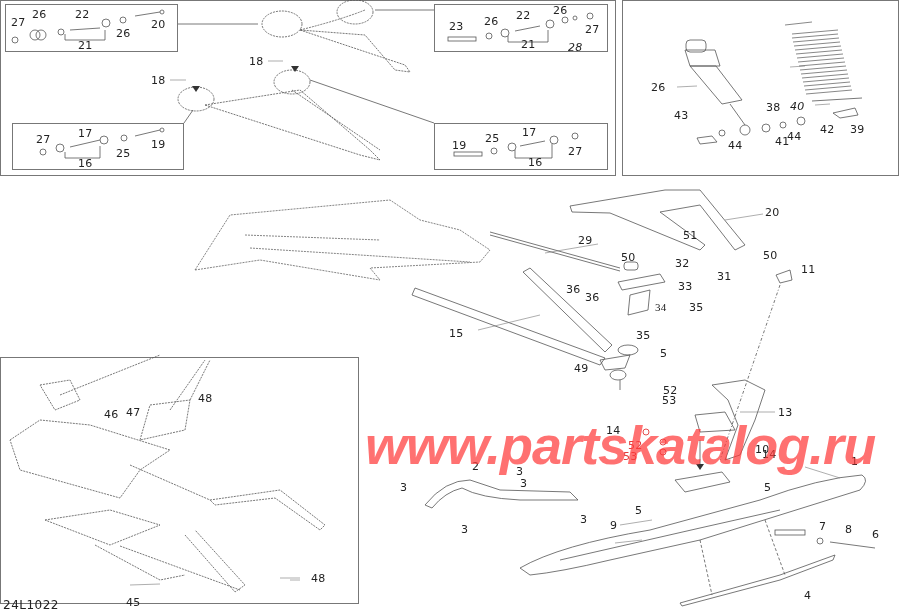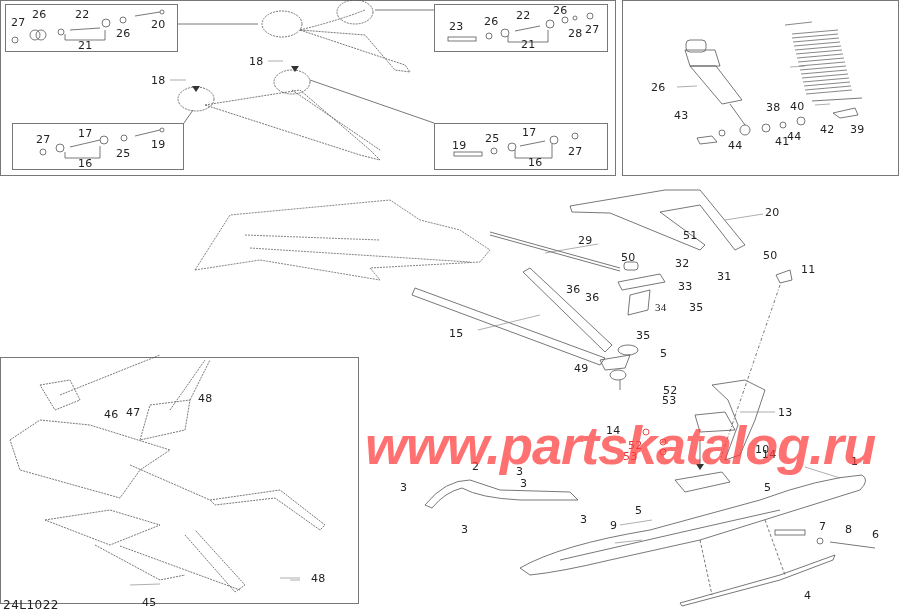--- a/index.html
+++ b/index.html
@@ -232,52 +232,52 @@
 <span class="lbl" style="left:75px;top:9px;">22</span>
 <span class="lbl" style="left:151px;top:19px;">20</span>
 <span class="lbl" style="left:116px;top:28px;">26</span>
 <span class="lbl" style="left:78px;top:40px;">21</span>
 
 <span class="lbl" style="left:449px;top:21px;">23</span>
 <span class="lbl" style="left:484px;top:16px;">26</span>
 <span class="lbl" style="left:516px;top:10px;">22</span>
 <span class="lbl" style="left:553px;top:5px;">26</span>
 <span class="lbl" style="left:585px;top:24px;">27</span>
-<span class="lbl" style="left:568px;top:28px;">28</span>
+<span class="lbl" style="left:568px;top:42px;font-style:italic;">28</span>
 <span class="lbl" style="left:521px;top:39px;">21</span>
 
 <span class="lbl" style="left:249px;top:56px;">18</span>
 <span class="lbl" style="left:151px;top:75px;">18</span>
 
 <span class="lbl" style="left:36px;top:134px;">27</span>
 <span class="lbl" style="left:78px;top:128px;">17</span>
 <span class="lbl" style="left:116px;top:148px;">25</span>
 <span class="lbl" style="left:151px;top:139px;">19</span>
 <span class="lbl" style="left:78px;top:158px;">16</span>
 
 <span class="lbl" style="left:452px;top:140px;">19</span>
 <span class="lbl" style="left:485px;top:133px;">25</span>
 <span class="lbl" style="left:522px;top:127px;">17</span>
 <span class="lbl" style="left:568px;top:146px;">27</span>
 <span class="lbl" style="left:528px;top:157px;">16</span>
 
 <span class="lbl" style="left:651px;top:82px;">26</span>
 <span class="lbl" style="left:766px;top:62px;margin-top:40px;">38</span>
-<span class="lbl" style="left:790px;top:101px;">40</span>
+<span class="lbl" style="left:790px;top:101px;font-style:italic;">40</span>
 <span class="lbl" style="left:674px;top:110px;">43</span>
 <span class="lbl" style="left:820px;top:124px;">42</span>
 <span class="lbl" style="left:850px;top:124px;">39</span>
 <span class="lbl" style="left:775px;top:136px;">41</span>
 <span class="lbl" style="left:728px;top:140px;">44</span>
 <span class="lbl" style="left:787px;top:131px;">44</span>
 
 <span class="lbl" style="left:104px;top:409px;">46</span>
 <span class="lbl" style="left:126px;top:407px;">47</span>
 <span class="lbl" style="left:198px;top:393px;">48</span>
-<span class="lbl" style="left:126px;top:597px;margin-left:16px;">45</span>
+<span class="lbl" style="left:126px;top:597px;">45</span>
 <span class="lbl" style="left:311px;top:573px;">48</span>
 
 <span class="lbl" style="left:765px;top:207px;">20</span>
 <span class="lbl" style="left:683px;top:230px;">51</span>
 <span class="lbl" style="left:763px;top:250px;">50</span>
 <span class="lbl" style="left:801px;top:264px;">11</span>
 <span class="lbl" style="left:578px;top:235px;">29</span>
 <span class="lbl" style="left:621px;top:252px;">50</span>
 <span class="lbl" style="left:675px;top:258px;">32</span>
 <span class="lbl" style="left:687px;top:271px;margin-left:30px;">31</span>

